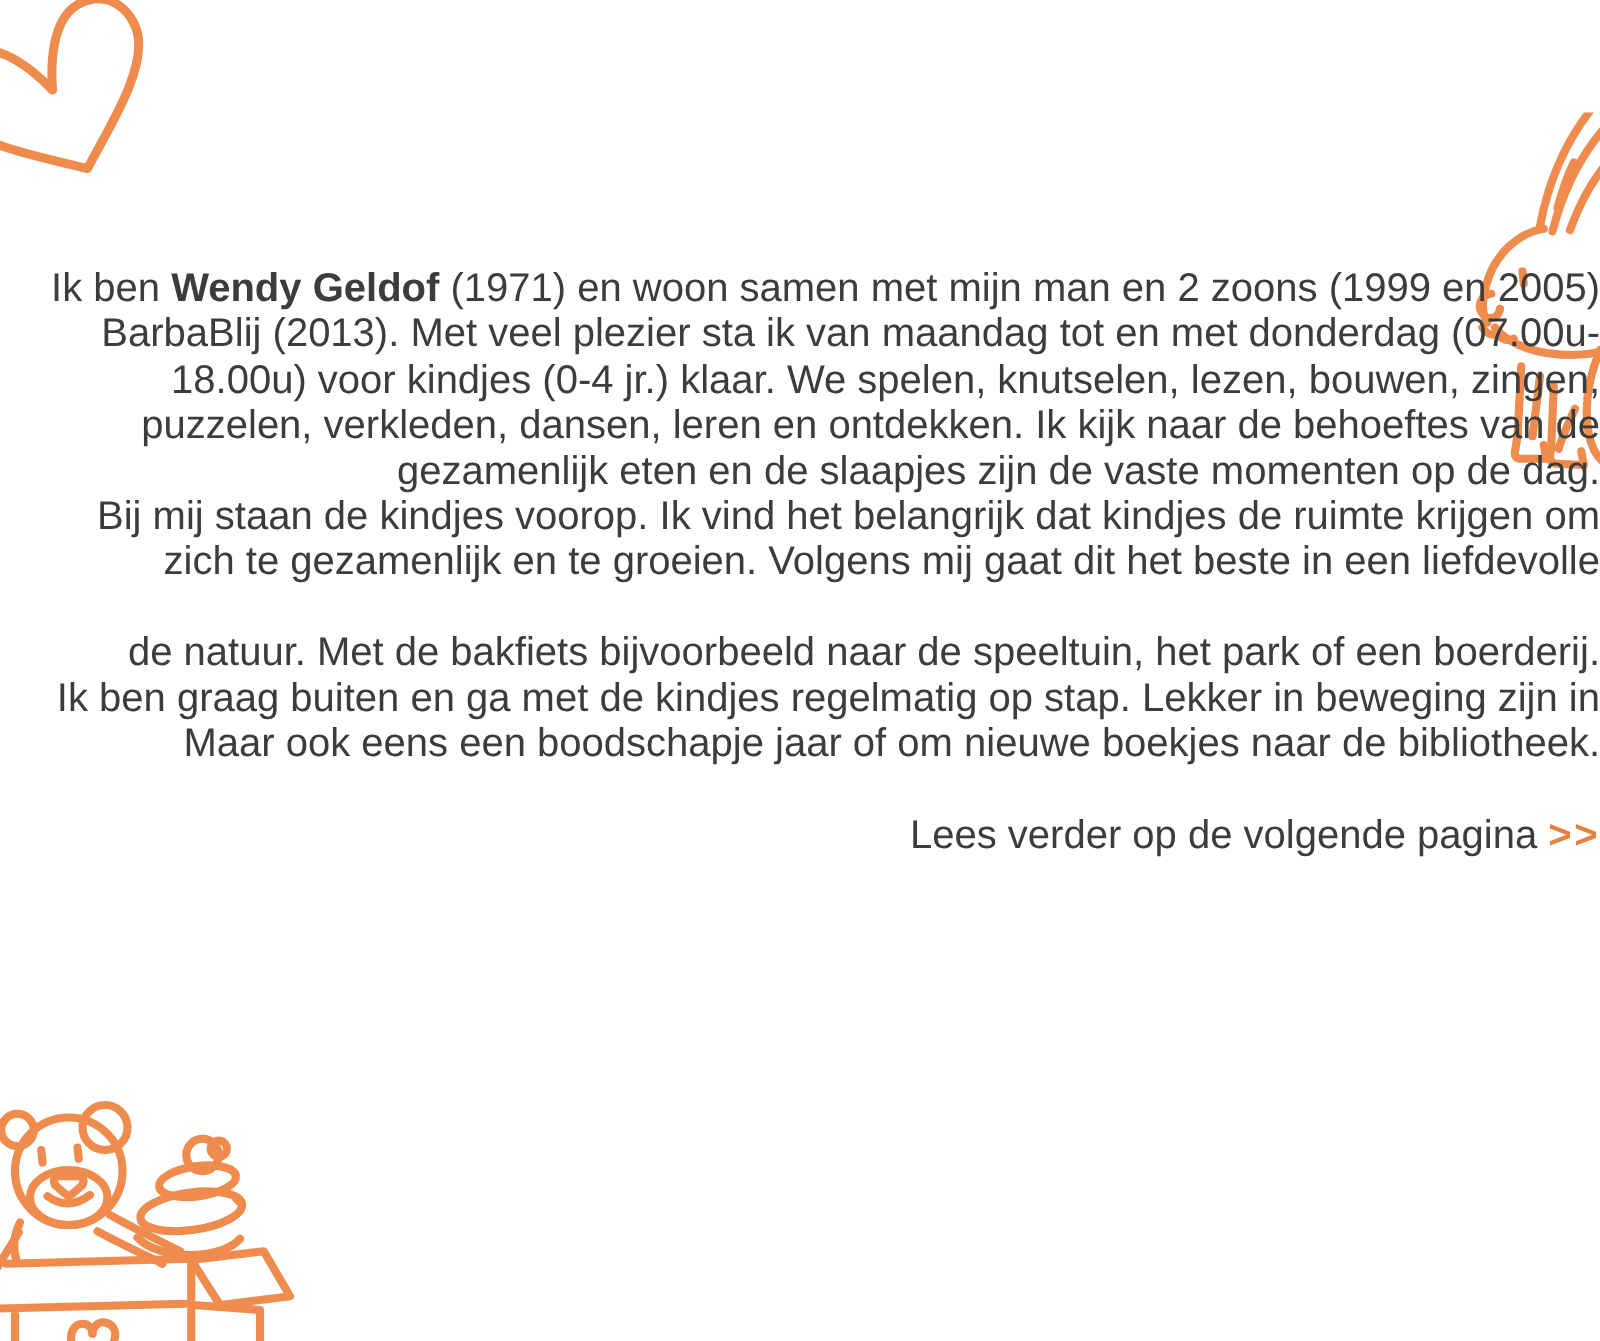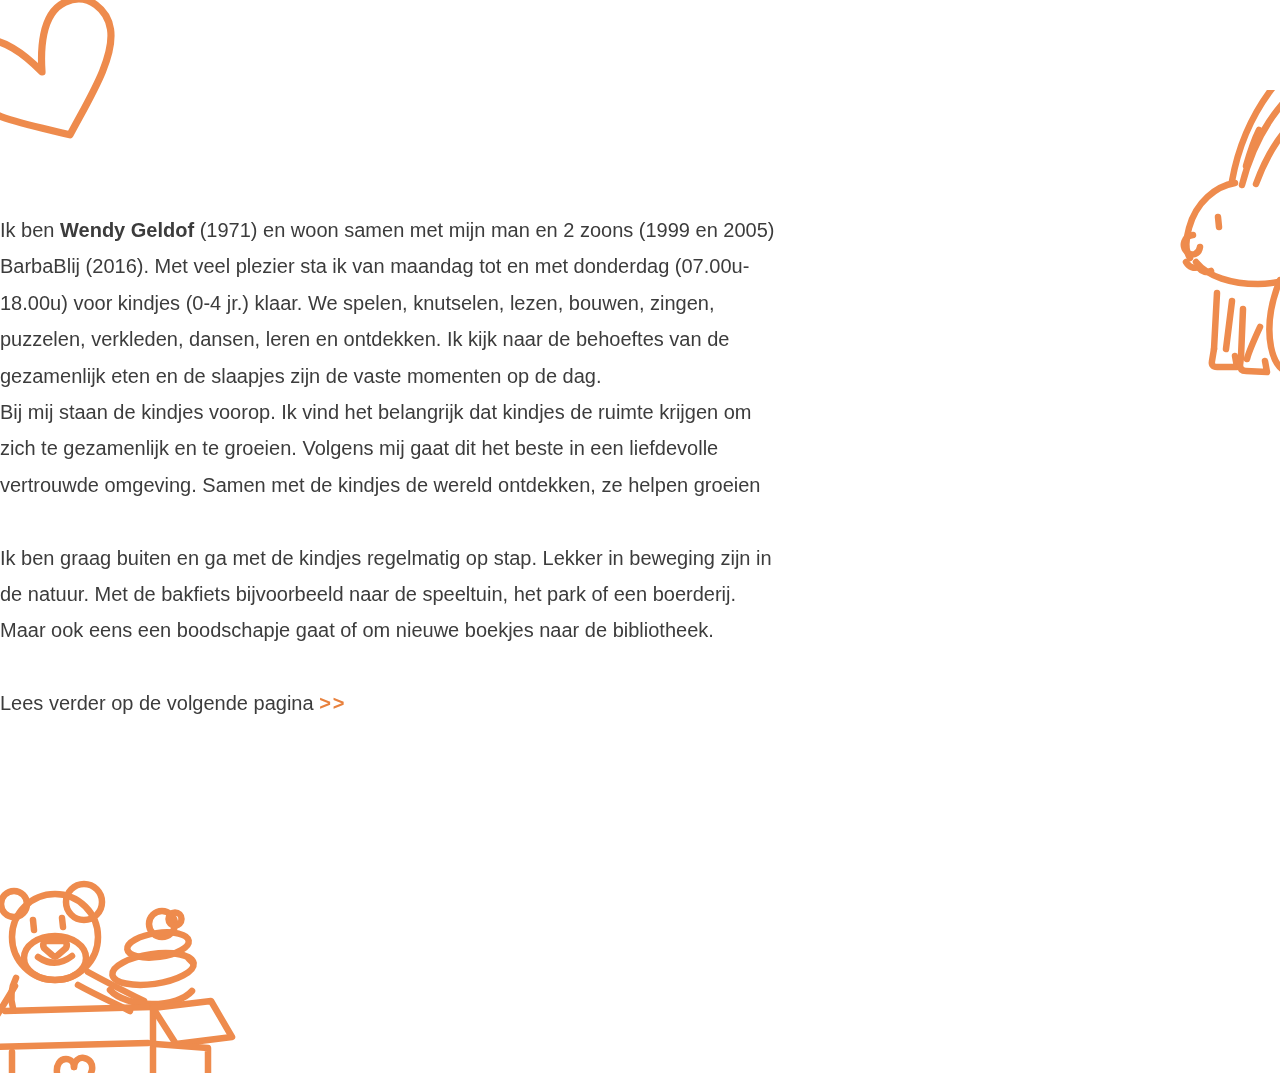--- a/index.html
+++ b/index.html
@@ -10,22 +10,22 @@
     overflow:hidden;
     font-family:"Liberation Sans","DejaVu Sans",sans-serif;
   }
   .deco{position:absolute;pointer-events:none;}
   .deco.heart{top:0;left:0;}
   .deco.rabbit{top:90px;left:1180px;}
   .deco.bear{top:875px;left:0;}
   .bio{
     position:absolute;
     top:212px;left:0;width:100%;
-    text-align:left;
-    font-size:20px;
+    text-align:right;
+    font-size:32px;
     line-height:36.4px;
     color:#3C3C3C;
   }
   .line{white-space:nowrap;}
   .spacer{height:36.4px;}
   strong{font-weight:bold;}
   .arrows{
     color:#E8813D;
     text-decoration:none;
     cursor:pointer;
@@ -112,33 +112,32 @@
       <path d="M57,198 C56,190 60,184 66,184 C71,184 74,188 74,192"></path>
       <path d="M74,192 C74,186 79,182 84,183 C90,184 93,189 92,195 L91,198"></path>
     </g>
   </svg>
 
   <main class="bio">
     <div class="line">
       <span>Ik ben </span><strong>Wendy Geldof</strong><span> (1971) en woon samen met mijn man en 2 zoons (1999 en 2005)</span>
     </div>
     <div>
-        <div class="line">BarbaBlij (2016). Met veel plezier sta ik van maandag tot en met donderdag (07.00u-</div>
+        <div class="line">BarbaBlij (2013). Met veel plezier sta ik van maandag tot en met donderdag (07.00u-</div>
         <div class="line">18.00u) voor kindjes (0-4 jr.) klaar. We spelen, knutselen, lezen, bouwen, zingen,</div>
         <div class="line">puzzelen, verkleden, dansen, leren en ontdekken. Ik kijk naar de behoeftes van de</div>
         <div class="line">gezamenlijk eten en de slaapjes zijn de vaste momenten op de dag.</div>
         <div class="line">Bij mij staan de kindjes voorop. Ik vind het belangrijk dat kindjes de ruimte krijgen om</div>
         <div class="line">zich te gezamenlijk en te groeien. Volgens mij gaat dit het beste in een liefdevolle</div>
-        <div class="line">vertrouwde omgeving. Samen met de kindjes de wereld ontdekken, ze helpen groeien</div>
       </div>
     <div class="spacer"></div>
     <div>
+        <div class="line">de natuur. Met de bakfiets bijvoorbeeld naar de speeltuin, het park of een boerderij.</div>
         <div class="line">Ik ben graag buiten en ga met de kindjes regelmatig op stap. Lekker in beweging zijn in</div>
-        <div class="line">de natuur. Met de bakfiets bijvoorbeeld naar de speeltuin, het park of een boerderij.</div>
-        <div class="line">Maar ook eens een boodschapje gaat of om nieuwe boekjes naar de bibliotheek.</div>
+        <div class="line">Maar ook eens een boodschapje jaar of om nieuwe boekjes naar de bibliotheek.</div>
       </div>
     <div class="spacer"></div>
     <div class="line">
       <span>Lees verder op de volgende pagina</span>
       <a class="arrows">&gt;&gt;</a>
     </div>
   </main>
 
 </div>
 

